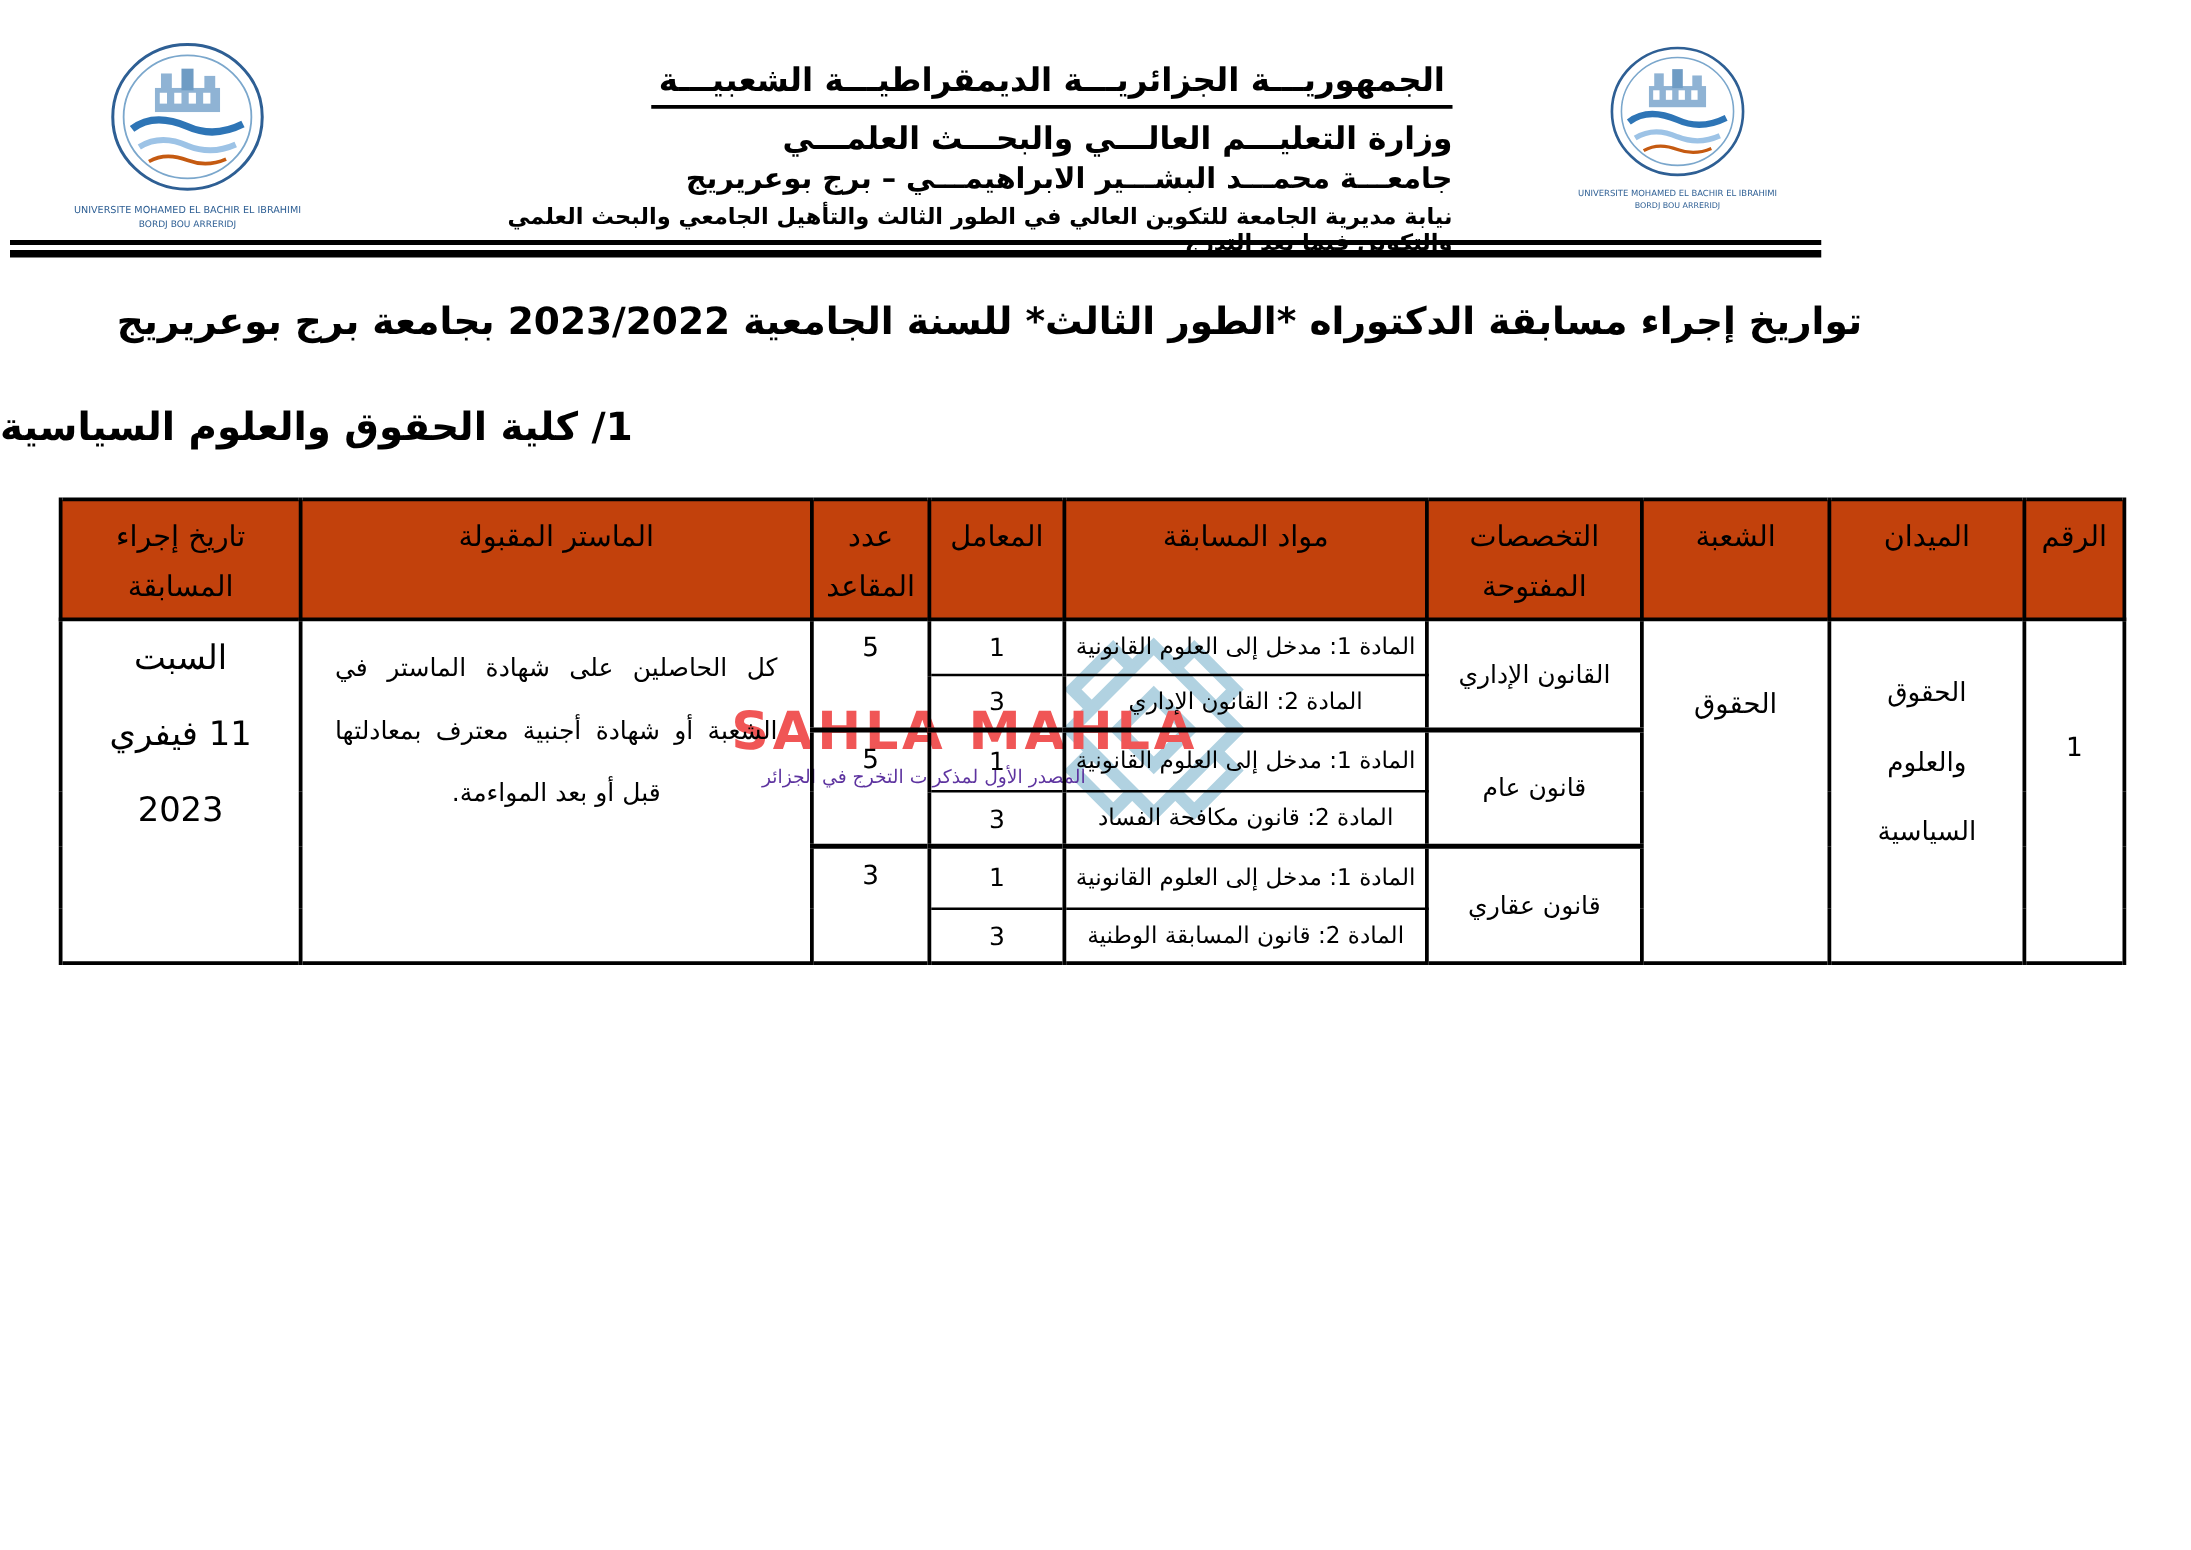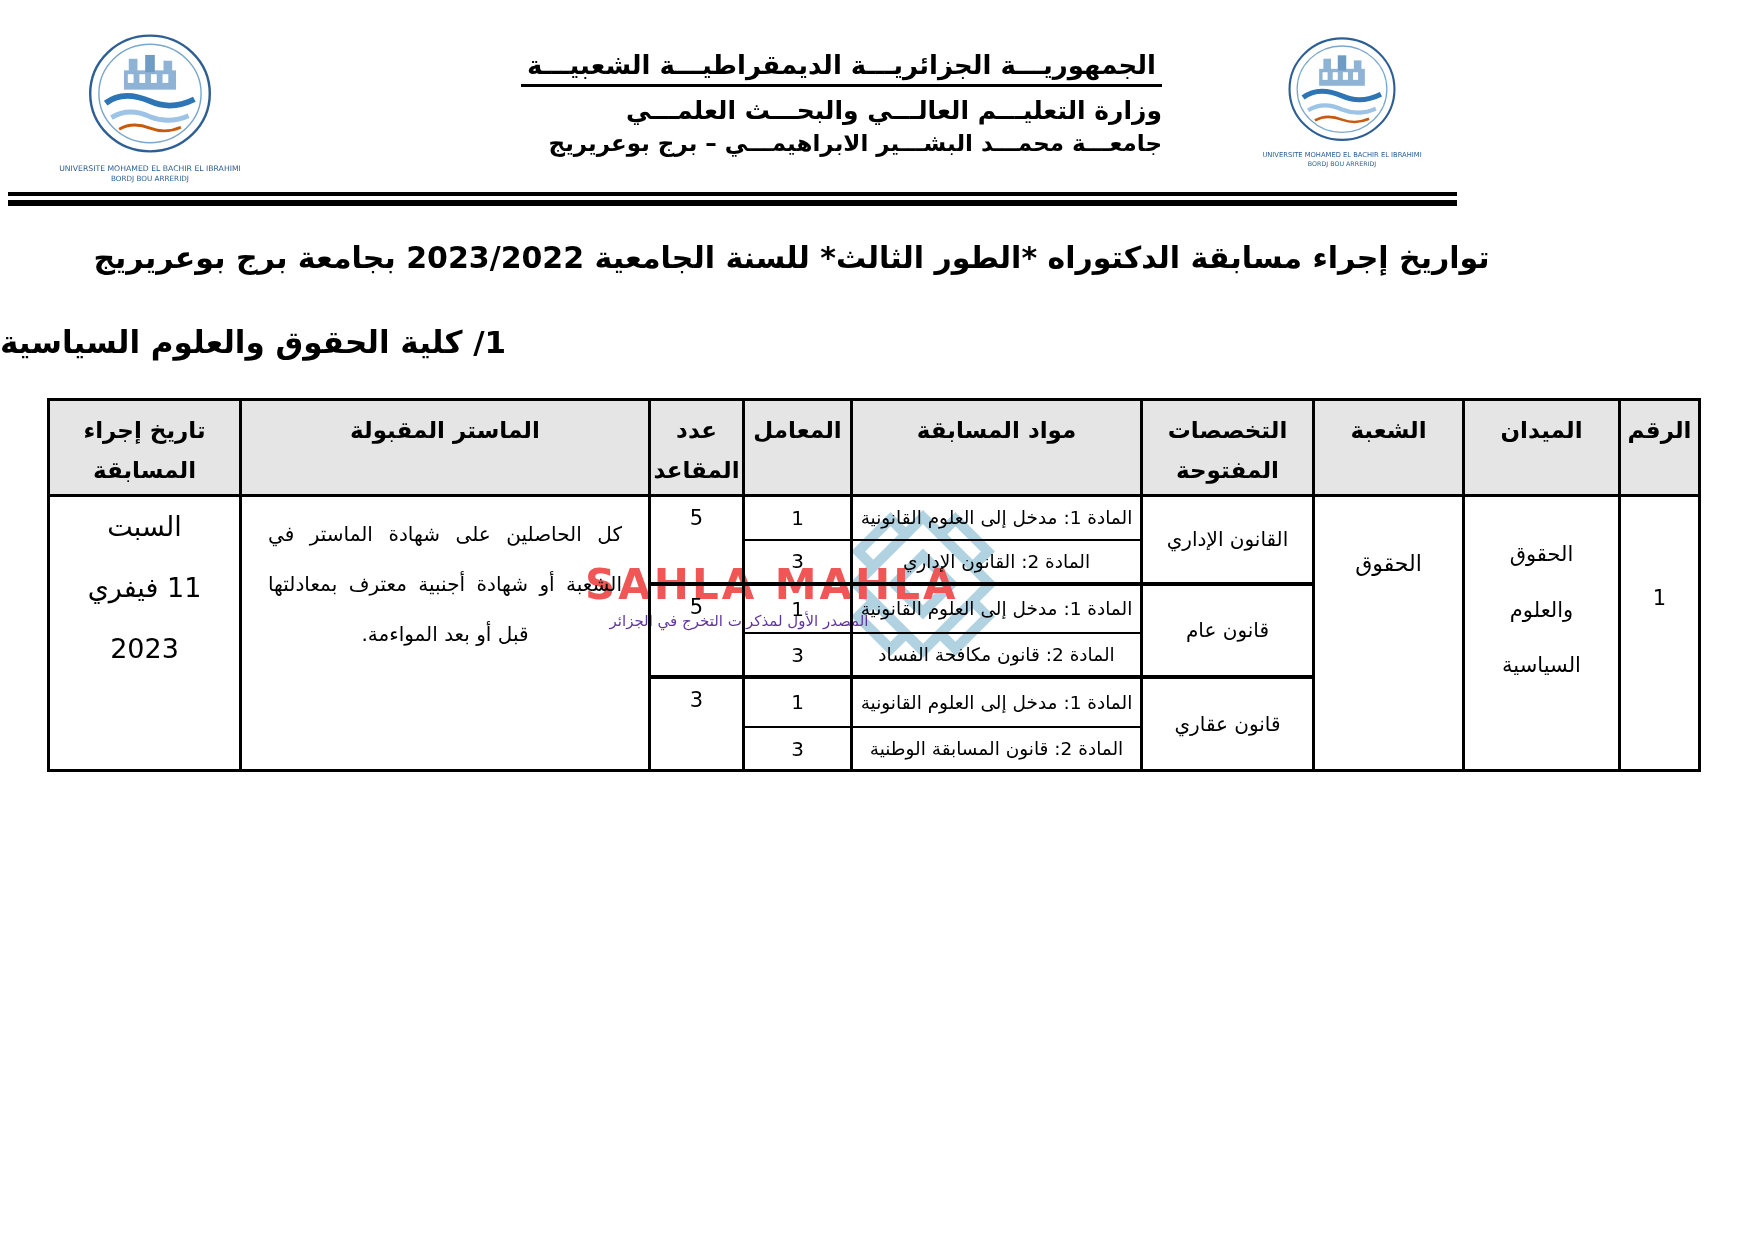--- a/index.html
+++ b/index.html
@@ -36,21 +36,21 @@
               color:#ef4444; letter-spacing:3px; white-space:nowrap; }
   .wm-tagline { position:absolute; left:4px; top:114px; width:300px; text-align:center;
                 font-size:15px; color:#4c1d95; direction:rtl; white-space:nowrap; }
   
   .tbl-wrap { position:absolute; top:398px; left:47px; z-index:2; }
   table { border-collapse:collapse; table-layout:fixed; width:1651px;
           border:3px solid #000; direction:rtl; background:transparent; }
   th, td { border:2px solid #000; border-left-width:3px; border-right-width:3px;
            text-align:center; overflow:visible; }
   thead tr { height:96px; }
-  th { background:#e5e5e5; font-size:23px; font-weight:bold; vertical-align:top;
+  th { background:#c2410c; font-size:23px; font-weight:normal; vertical-align:top;
        padding-top:10px; line-height:1.72; border-bottom-width:3px; }
   tbody tr { height:44px; }
   tbody tr.grp td { border-top-width:4px; }
   td { font-size:20px; }
   td.subj { font-size:18.5px; white-space:nowrap; }
   td.coef { font-size:20px; }
   td.seats { vertical-align:top; padding-top:9px; font-size:21px; }
   td.spec { font-size:20px; white-space:nowrap; }
   td.num-cell   { vertical-align:middle; padding-bottom:70px;  font-size:21px; }
   td.field-cell { vertical-align:middle; padding-bottom:45px;  font-size:21px; line-height:2.65; }
@@ -118,20 +118,21 @@
       </g>
       <text class="emblem-caption" x="130" y="150" text-anchor="middle" font-size="8" fill="#2e5f94">UNIVERSITE MOHAMED EL BACHIR EL IBRAHIMI</text>
       <text class="emblem-caption" x="130" y="161" text-anchor="middle" font-size="7.5" fill="#2e5f94">BORDJ BOU ARRERIDJ</text>
     </svg>
   </div>
 
   <div class="hdr-text">
     <div><span class="hdr-line1">الجمهوريـــة الجزائريـــة الديمقراطيـــة الشعبيـــة</span></div>
     <div class="hdr-line2">وزارة التعليـــم العالـــي والبحـــث العلمـــي</div>
     <div class="hdr-line3">جامعـــة محمـــد البشـــير الابراهيمـــي – برج بوعريريج</div>
+    <div class="hdr-line4">نيابة مديرية الجامعة للتكوين العالي في الطور الثالث والتأهيل الجامعي والبحث العلمي والتكوين فيما بعد التدرج</div>
   </div>
 
   <div class="rule"></div>
 
   <div class="doc-title">تواريخ إجراء مسابقة الدكتوراه *الطور الثالث* للسنة الجامعية 2023/2022 بجامعة برج بوعريريج</div>
 
   <div class="section-heading">1/ كلية الحقوق والعلوم السياسية</div>
 
   <div class="watermark">
     <svg class="wm-logo" viewBox="0 0 120 120">

